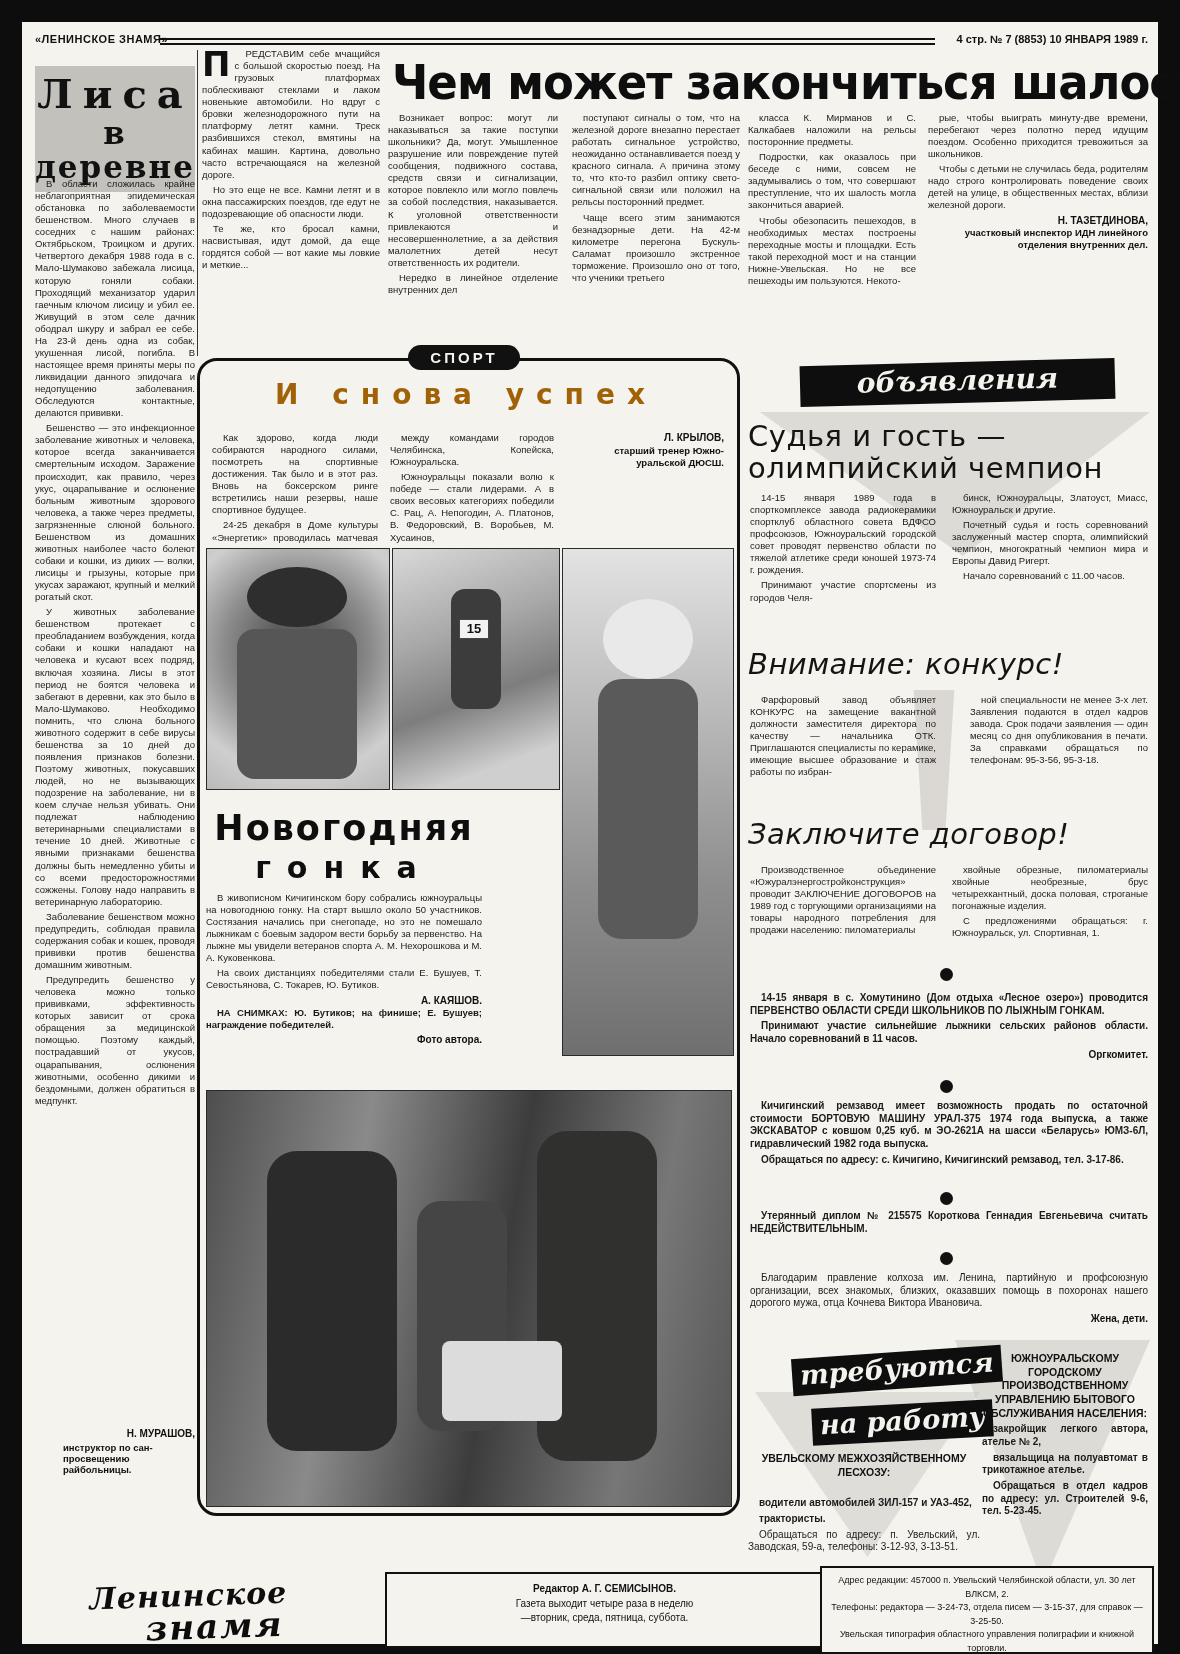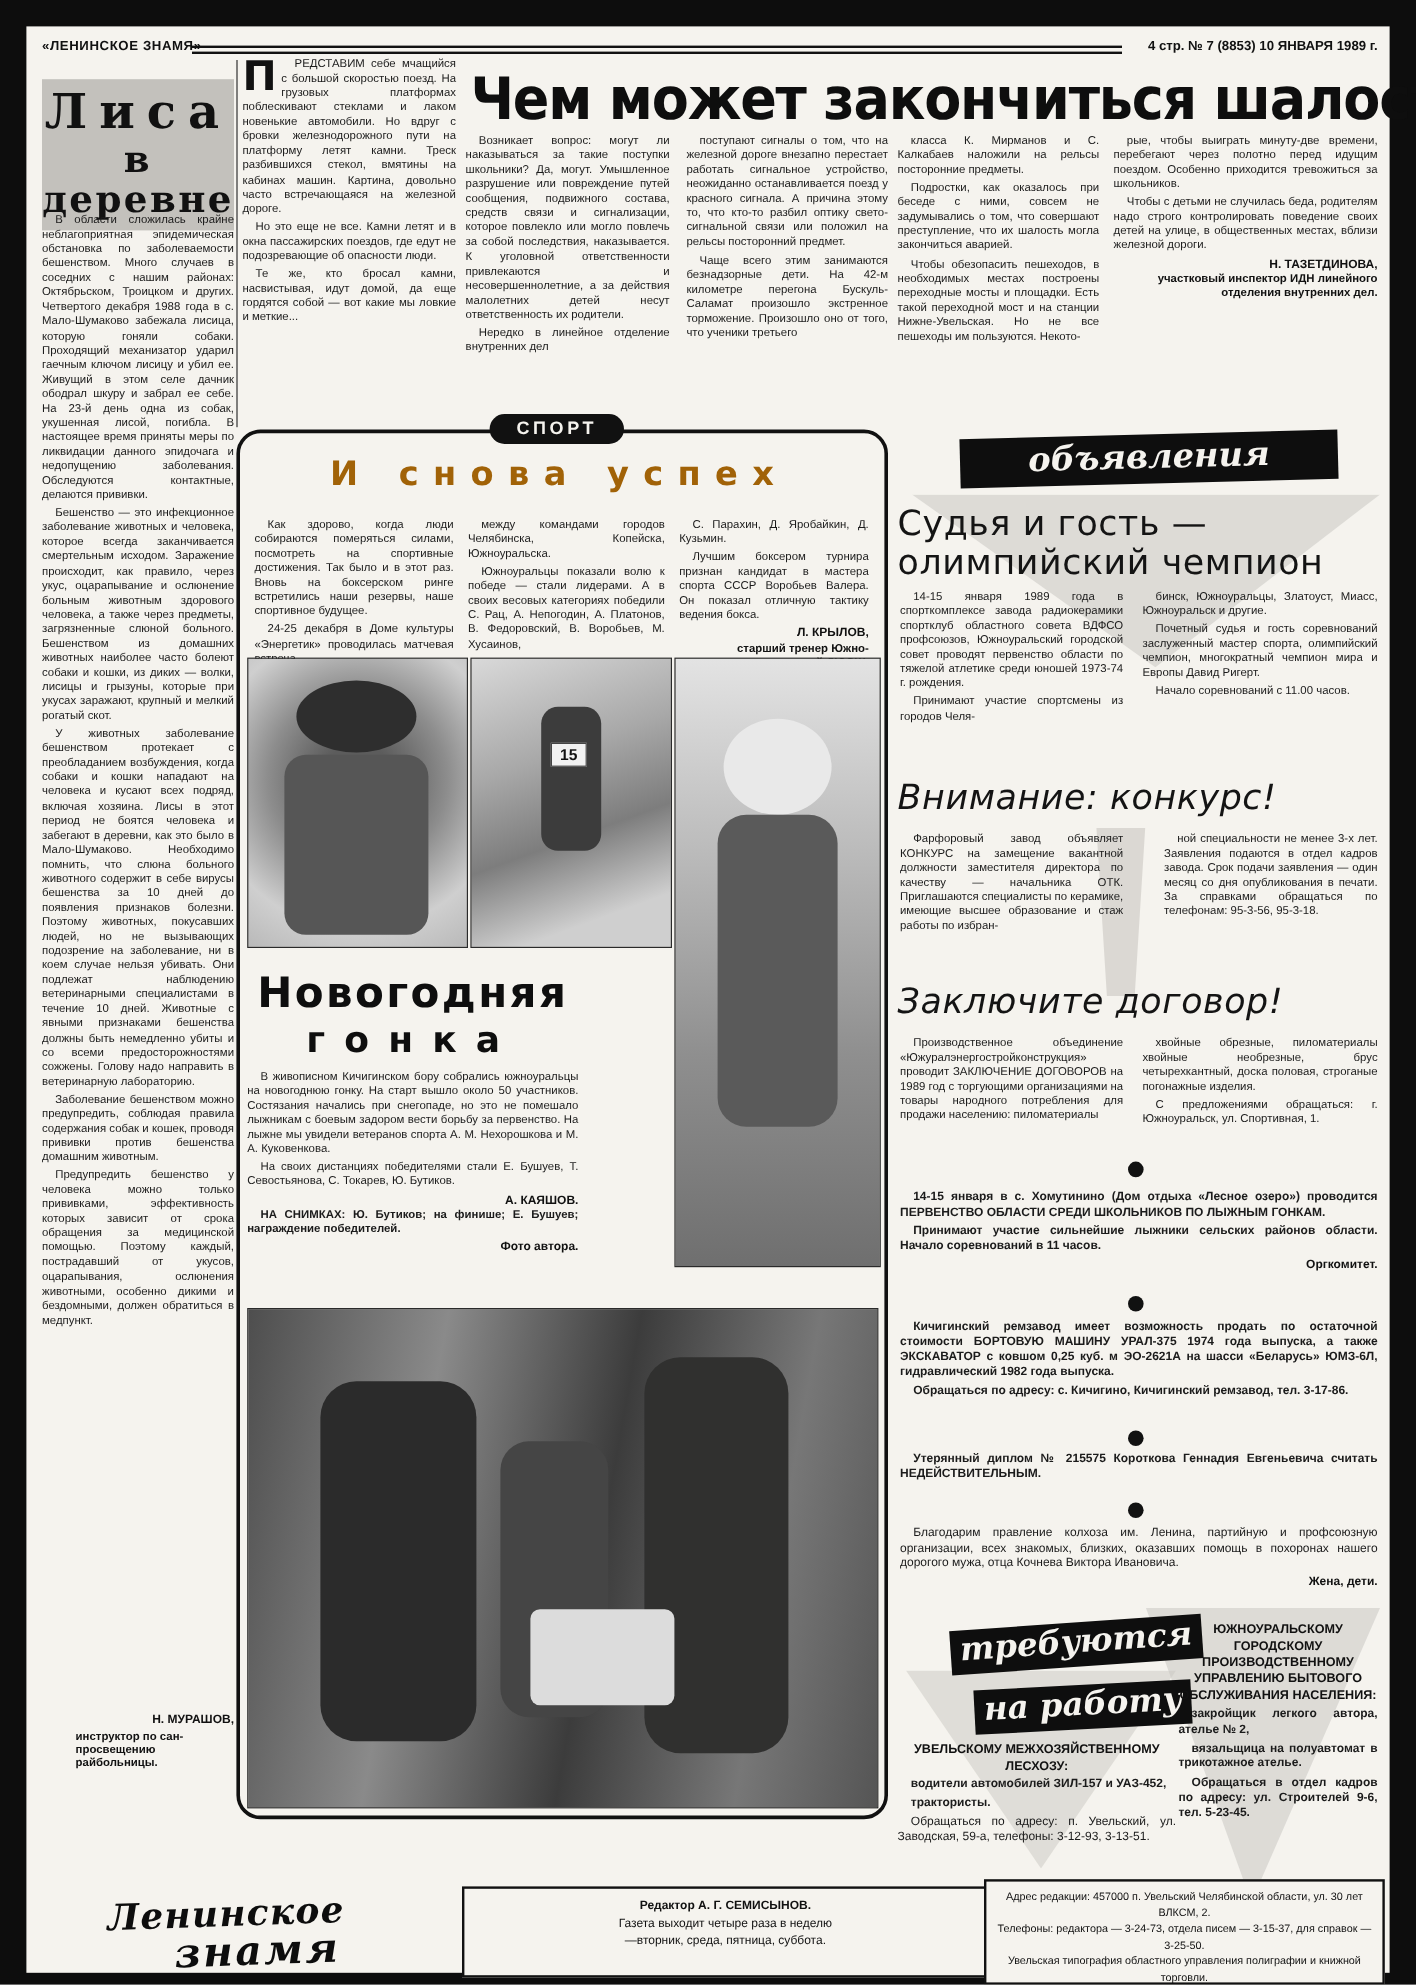--- a/index.html
+++ b/index.html
@@ -104,29 +104,28 @@
     <span><p class="para">рые, чтобы выиграть минуту-две времени, перебегают через полотно перед идущим поездом. Особенно приходится тревожиться за школьников.</p><p class="para">Чтобы с детьми не случилась беда, родителям надо строго контролировать поведение своих детей на улице, в общественных местах, вблизи железной дороги.</p></span>
     <div class="sig">Н. ТАЗЕТДИНОВА,</div>
     <div class="sig-role">участковый инспектор ИДН линейного отделения внутренних дел.</div>
   </div>
 
   <div class="abs sport-box" style="left:197px;top:358px;width:537px;height:1152px;"></div>
   <div class="abs sport-badge" style="left:408px;top:345px;width:112px;">СПОРТ</div>
   <div class="abs h-success" style="left:210px;top:378px;width:512px;">И снова успех</div>
 
   <div class="col" style="left:212px;top:432px;width:166px;">
-      <p class="para">Как здорово, когда люди собираются померяться силами, посмотреть на спортивные достижения. Так было и в этот раз. Вновь на боксерском ринге встретились наши резервы, наше спортивное будущее.</p>
+      <p class="para">Как здорово, когда люди собираются народного силами, посмотреть на спортивные достижения. Так было и в этот раз. Вновь на боксерском ринге встретились наши резервы, наше спортивное будущее.</p>
       <p class="para">24-25 декабря в Доме культуры «Энергетик» проводилась матчевая встреча</p>
     </div>
   <div class="col" style="left:390px;top:432px;width:164px;">
       <p class="para">между командами городов Челябинска, Копейска, Южноуральска.</p>
       <p class="para">Южноуральцы показали волю к победе — стали лидерами. А в своих весовых категориях победили С. Рац, А. Непогодин, А. Платонов, В. Федоровский, В. Воробьев, М. Хусаинов,</p>
     </div>
   <div class="col" style="left:566px;top:432px;width:158px;">
-    <span><p class="para">С. Парахин, Д. Яробайкин, Д. Кузьмин.</p><p class="para">Лучшим боксером турнира признан кандидат в мастера спорта СССР Воробьев Валера. Он показал отличную тактику ведения бокса.</p></span>
     <div class="sig">Л. КРЫЛОВ,</div>
     <div class="sig-role">старший тренер Южно-уральской ДЮСШ.</div>
   </div>
 
   <div class="photo ph-a" style="left:206px;top:548px;width:182px;height:240px;">
     <div class="blob" style="left:40px;top:18px;width:100px;height:60px;background:#2e2e2e;"></div>
     <div class="blob" style="left:30px;top:80px;width:120px;height:150px;background:#565656;border-radius:18px;"></div>
   </div>
   <div class="photo ph-b" style="left:392px;top:548px;width:166px;height:240px;">
     <div class="blob" style="left:58px;top:40px;width:50px;height:120px;background:#3c3c3c;border-radius:14px;"></div>
@@ -210,21 +209,21 @@
     <div class="sig">Жена, дети.</div>
   </div>
 
   <div class="tri" style="left:955px;top:1340px;width:195px;height:245px;clip-path:polygon(0 0,100% 0,45% 100%);opacity:.55;"></div>
   <div class="tri" style="left:755px;top:1392px;width:225px;height:165px;clip-path:polygon(0 0,100% 0,50% 100%);opacity:.5;"></div>
   <div class="abs jobs-bar" style="left:792px;top:1352px;transform:rotate(-4deg);">требуются</div>
   <div class="abs jobs-bar" style="left:812px;top:1404px;transform:rotate(-3deg);">на работу</div>
 
   <div class="abs" style="left:748px;top:1452px;width:232px;">
     <div class="jobs-head">УВЕЛЬСКОМУ МЕЖХОЗЯЙСТВЕННОМУ ЛЕСХОЗУ:</div>
-    <div class="col jobs-text" style="position:static;font-size:10px;margin-top:2px;">
+    <div class="col jobs-text" style="position:static;font-size:10px;margin-top:18px;">
         <p class="para">водители автомобилей ЗИЛ-157 и УАЗ-452,</p>
         <p class="para">трактористы.</p>
       </div>
     <div class="col" style="position:static;font-size:10px;">
       <p class="para">Обращаться по адресу: п. Увельский, ул. Заводская, 59-а, телефоны: 3-12-93, 3-13-51.</p>
     </div>
   </div>
 
   <div class="abs" style="left:982px;top:1352px;width:166px;">
     <div class="jobs-head">ЮЖНОУРАЛЬСКОМУ ГОРОДСКОМУ ПРОИЗВОДСТВЕННОМУ УПРАВЛЕНИЮ БЫТОВОГО ОБСЛУЖИВАНИЯ НАСЕЛЕНИЯ:</div>

